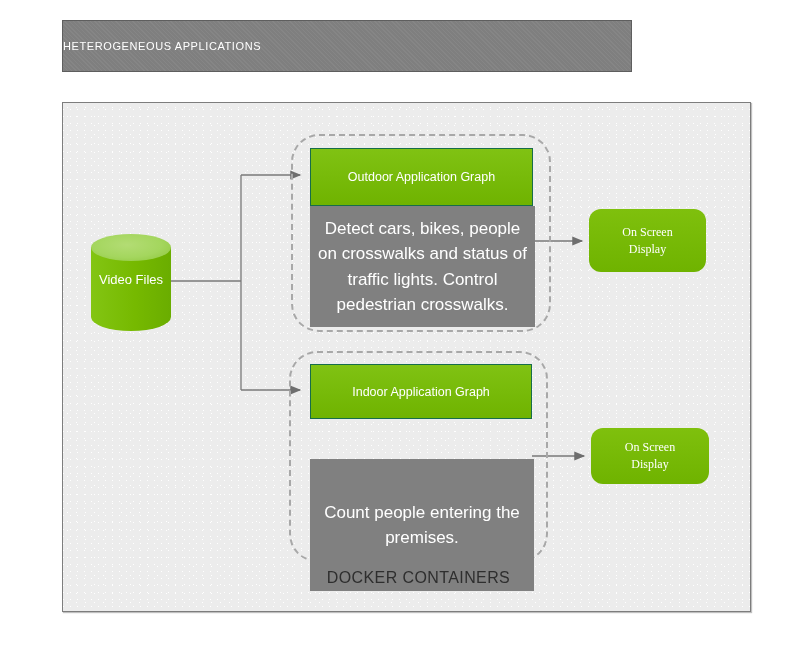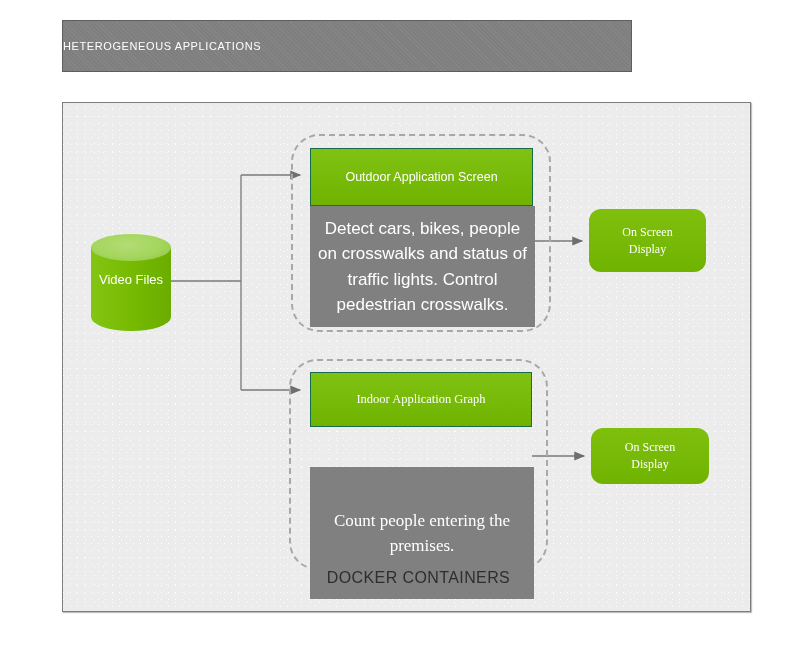--- a/index.html
+++ b/index.html
@@ -58,21 +58,21 @@
   .cyl-label{
     position:absolute;left:0;top:38px;width:100%;text-align:center;
     color:#ffffff;font-size:13px;
   }
 
   
   .group{
     position:absolute;border:2px dashed var(--dash-border);border-radius:28px;
   }
   .group-outdoor{left:228px;top:31px;width:260px;height:198px;}
-  .group-indoor{left:226px;top:256px;width:259px;height:211px;font-family:Liberation Serif, serif;}
+  .group-indoor{left:226px;top:248px;width:259px;height:211px;}
 
   .node-header{
     position:absolute;display:flex;align-items:center;justify-content:center;
     background:linear-gradient(180deg,#80c213 0%,#6fb300 100%);
     border:1px solid var(--green-border);
     color:#ffffff;font-size:12.5px;text-align:center;
   }
   .group-outdoor .node-header{left:17px;top:12px;width:223px;height:58px;}
   .group-indoor  .node-header{left:19px;top:11px;width:222px;height:55px;}
 
@@ -132,21 +132,21 @@
     </svg>
 
     <div class="cylinder">
       <div class="cyl-body"></div>
       <div class="cyl-top"></div>
       <div class="cyl-label">Video Files</div>
     </div>
 
     <div class="group group-outdoor">
       <div class="node-header">
-        <span>Outdoor Application Screen</span>
+        <span>Outdoor Application Graph</span>
       </div>
       <div class="node-body">
         <span>Detect cars, bikes, people on crosswalks and status of traffic lights. Control pedestrian crosswalks.</span>
       </div>
     </div>
 
     <div class="group group-indoor">
       <div class="node-header">
         <span>Indoor Application Graph</span>
       </div>

